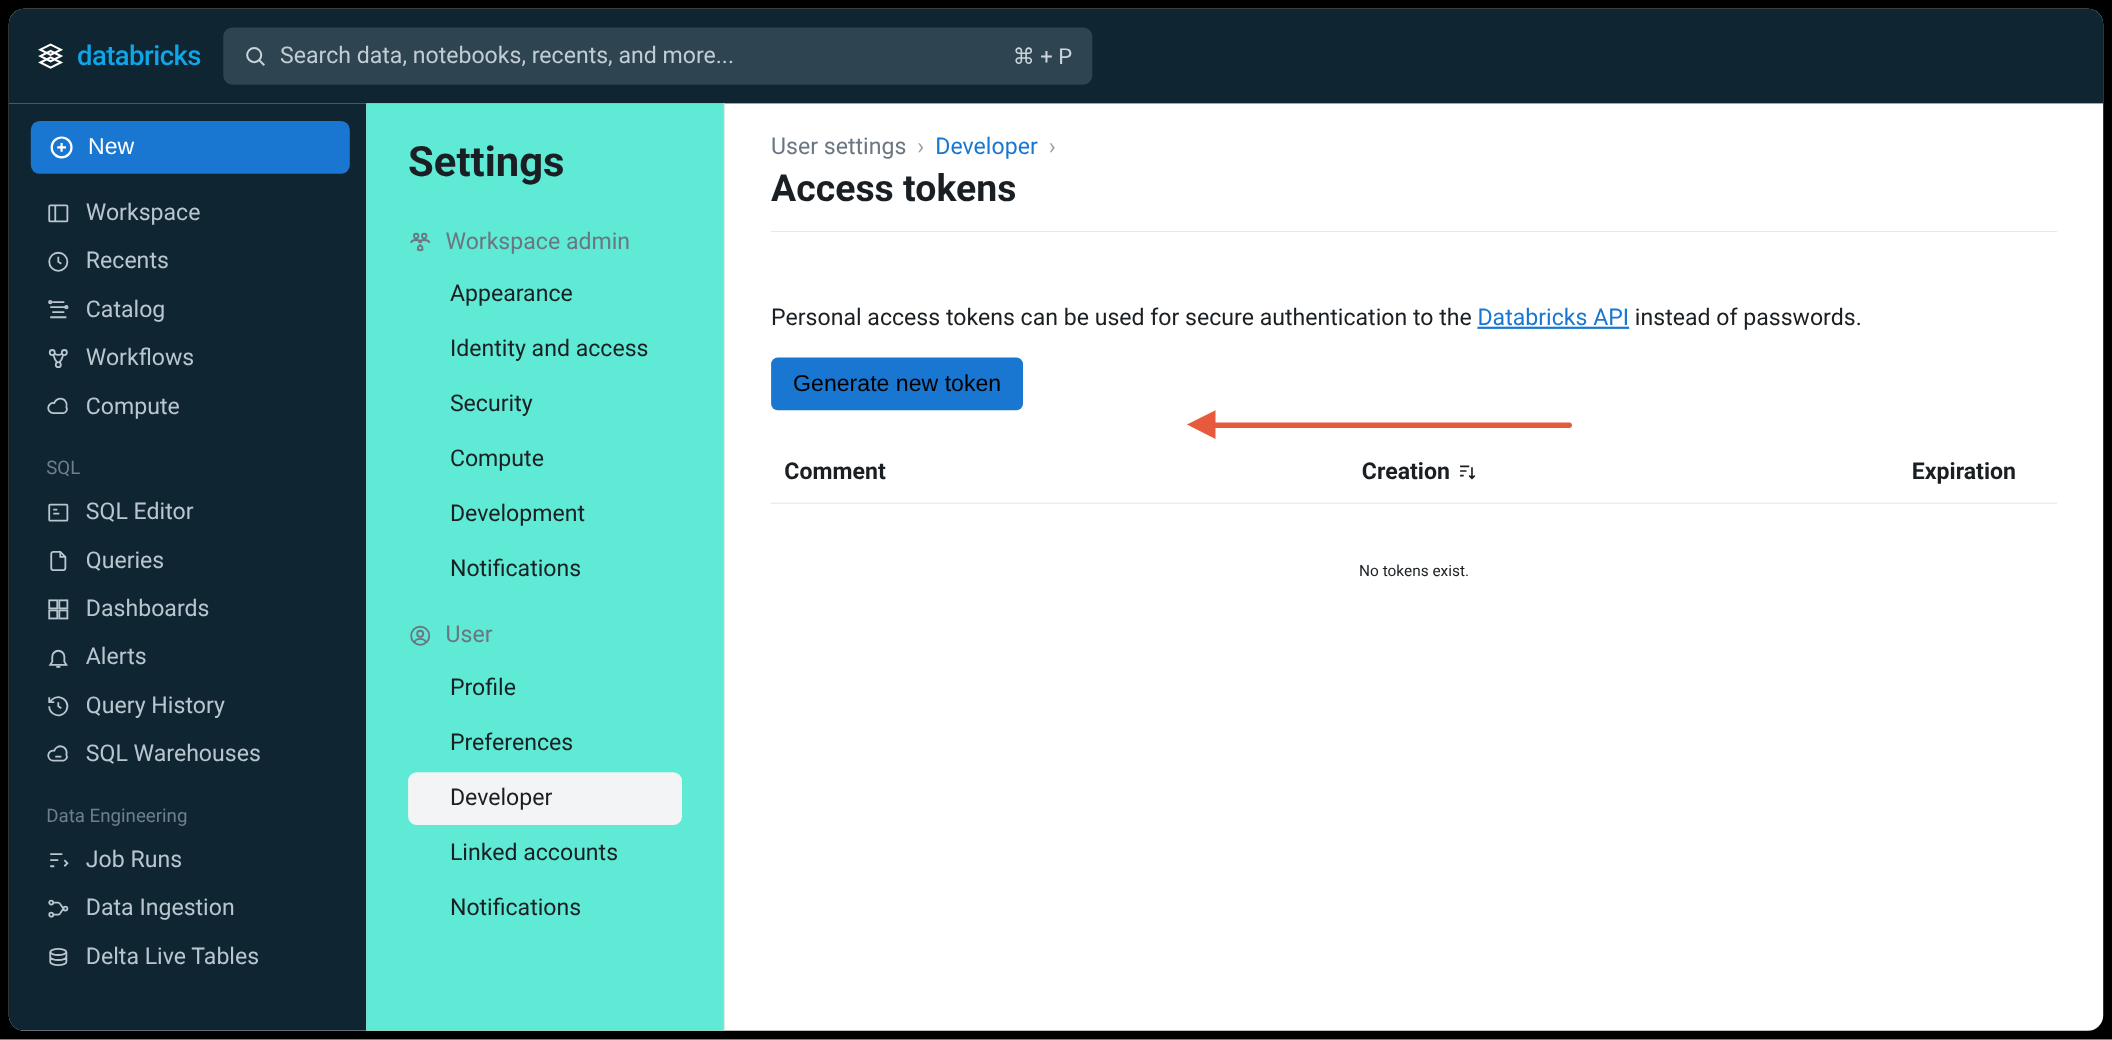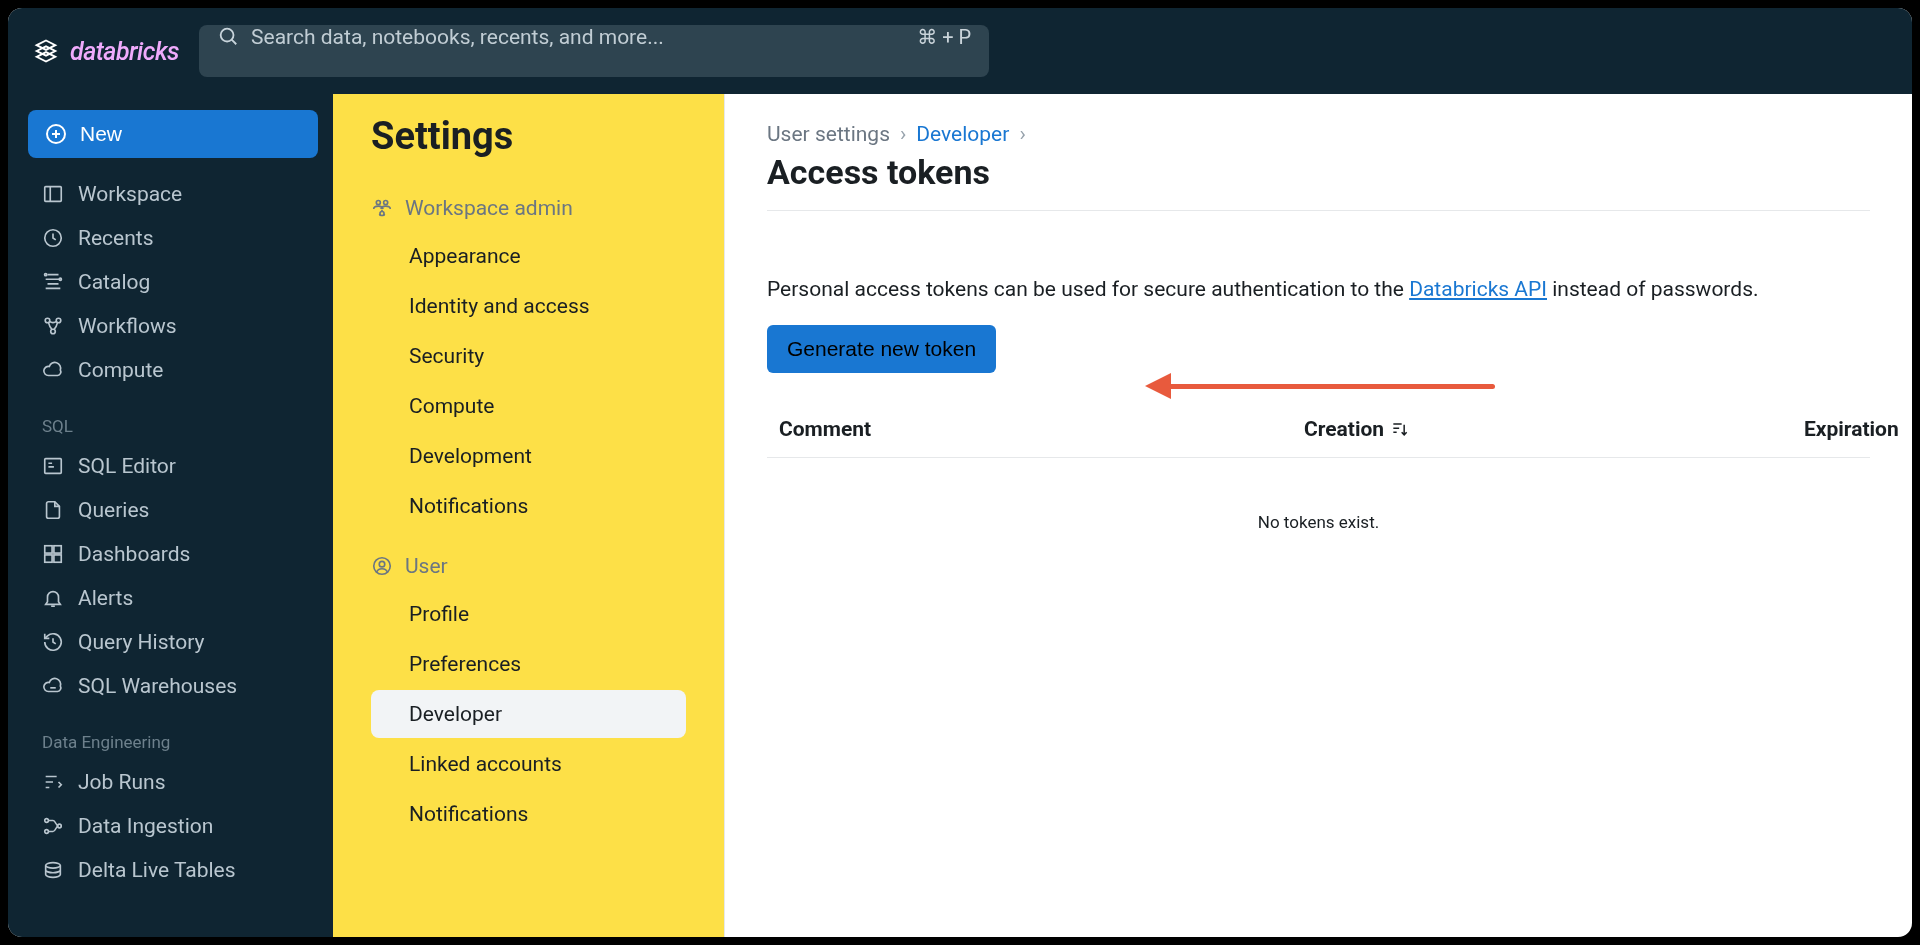--- a/index.html
+++ b/index.html
@@ -28,32 +28,31 @@
     display: flex;
     align-items: center;
     padding: 0 24px;
     gap: 20px;
     flex-shrink: 0;
   }
   .logo-wrap {
     display: flex;
     align-items: center;
     gap: 10px;
-    color: #f0abfc;
-    font-style: italic;
+    color: #0ea5e9;
   }
   .logo-wrap svg { width: 28px; height: 28px; }
   .brand-text {
     font-size: 25px;
     font-weight: 500;
     letter-spacing: -0.5px;
   }
   .search {
     display: flex;
-    align-items: flex-start;
+    align-items: center;
     background: #2e4450;
     border-radius: 8px;
     height: 52px;
     width: 790px;
     color: #9fb1bc;
     padding: 0 18px;
     gap: 12px;
   }
   .search svg { width: 22px; height: 22px; stroke: #c8d4db; }
   .search-text { flex: 1; font-size: 21px; color: #c1cdd4; }
@@ -101,23 +100,23 @@
     cursor: pointer;
   }
   .nav-item svg { width: 22px; height: 22px; stroke: #b9c6cf; flex-shrink:0;}
   .section-label {
     font-size: 17px;
     color: #6d808c;
     padding: 24px 14px 8px 14px;
   }
   
   .settings-col {
-    width: 392px;
-    background: #fde047;
-    padding: 20px 38px;
+    width: 326px;
+    background: #5eead4;
+    padding: 32px 38px;
     border-right: 1px solid #e6e8ea;
     flex-shrink: 0;
   }
   .settings-title {
     font-size: 38px;
     font-weight: 700;
     color: #1a1f23;
     margin-bottom: 28px;
   }
   .settings-group-hdr {
@@ -211,21 +210,21 @@
     border-bottom:1px solid #e6e8ea;
     font-size:21px;
     font-weight:700;
     color:#1a1f23;
   }
   .th-comment { flex: 0 0 525px; }
   .th-creation { flex: 0 0 500px; display:flex; align-items:center; gap:6px;}
   .th-expiration { flex: 1; text-align:left; }
   .empty-msg {
     text-align:center;
-    font-size:17px;
+    font-size:14px;
     color:#1a1f23;
     padding: 54px 0;
   }
   .sort-icon { width:20px; height:20px; }
 </style>
 </head>
 <body>
 
 <div class="app-frame">
 

